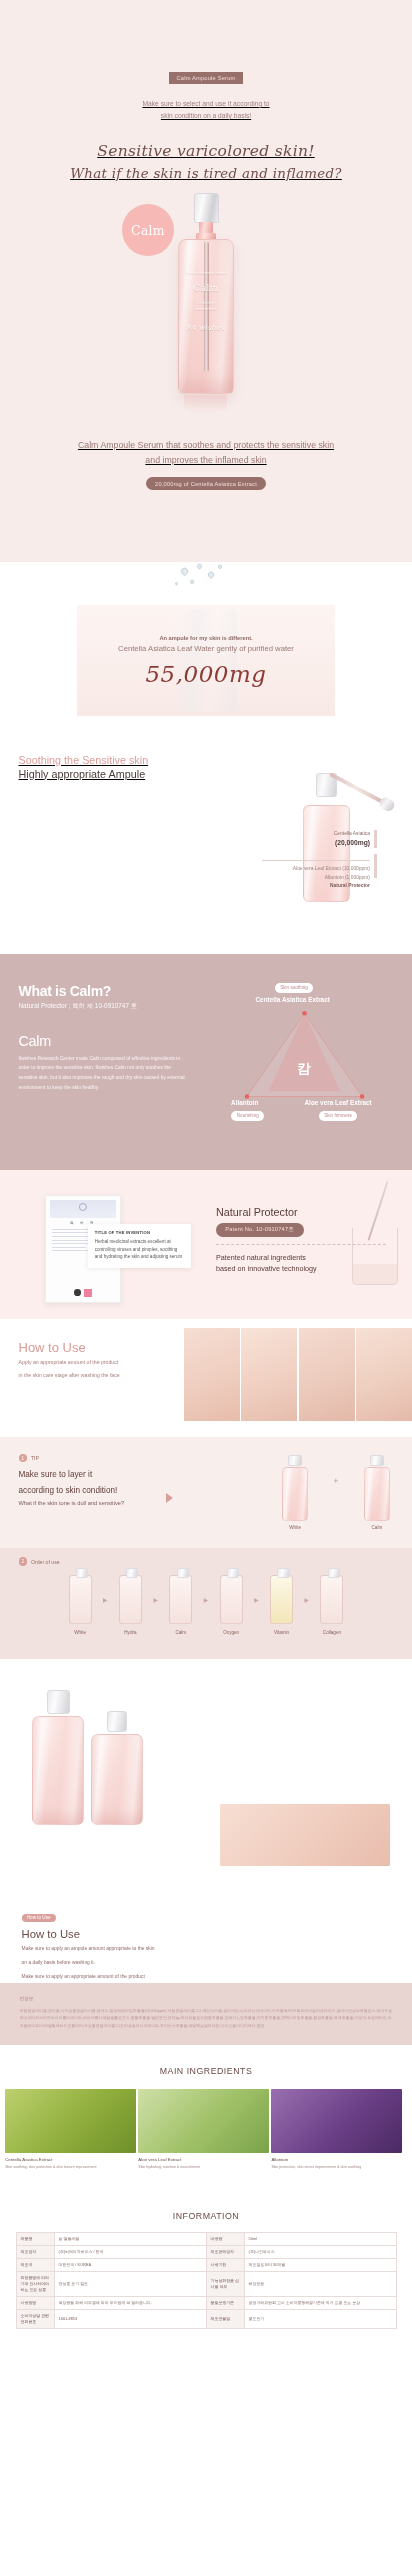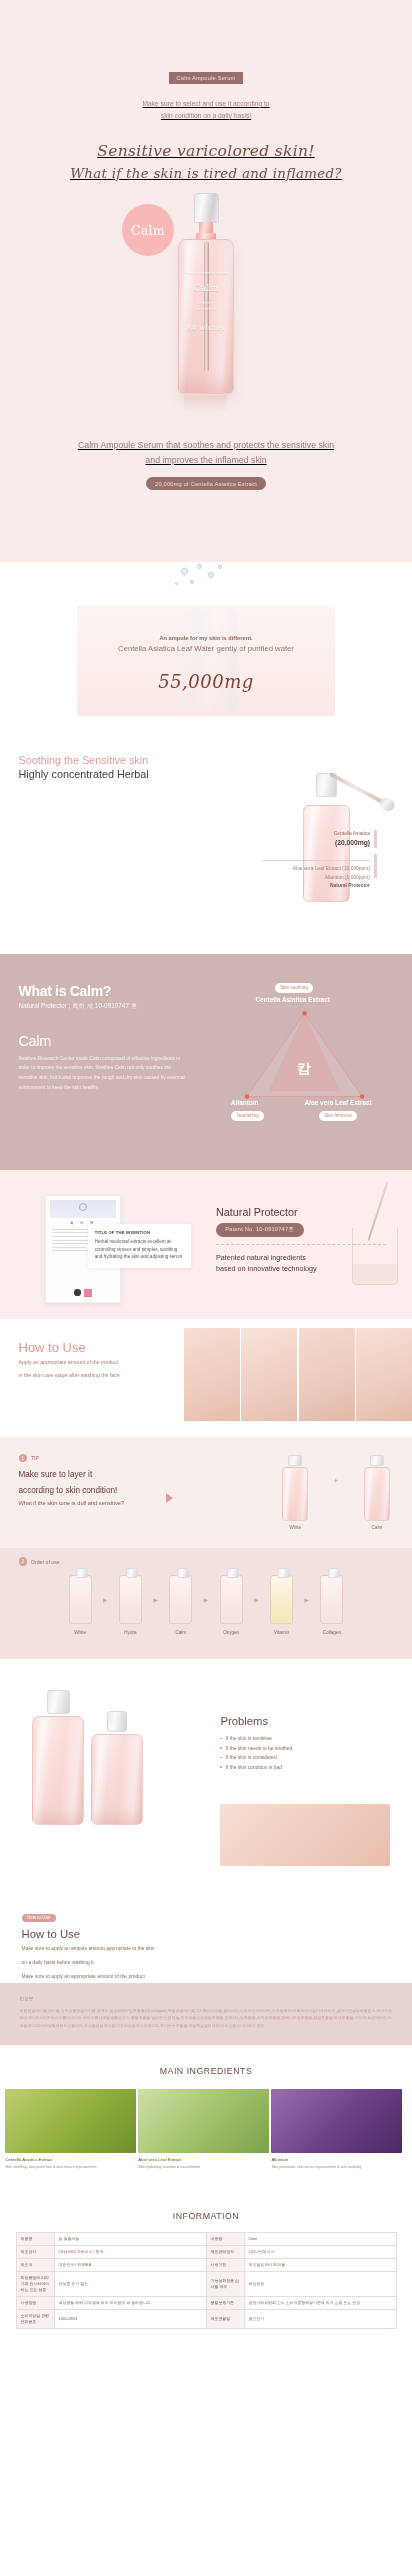--- a/index.html
+++ b/index.html
@@ -182,25 +182,25 @@
     top: 4.1px; width: 62px; height: 103px;
     background: linear-gradient(95deg, rgba(255,255,255,.1), rgba(236,238,240,.75) 35%, rgba(255,255,255,.25) 60%, rgba(228,232,236,.7));
     border-radius: 5.2px;
     opacity: .55;
   }
   .mgbox .t1 { position: relative; padding-top: 30px; color:#8d6a66; font-size: 5.7px; font-weight: 700; }
   .mgbox .t2 { position: relative; color:#9a7875; font-size: 7.7px; margin-top: 2.6px; font-weight: 300; }
   .mgbox .t3 {
     position: relative; color:#8b3c34;
     font-family: "DejaVu Serif", serif; font-style: italic;
-    font-size: 18px; margin-top: 18px; letter-spacing: 0.5px;
-  }
-
-  
-  #s4 { height: 222px; background: #ffffff; padding: 21.6px 0 0 18.5px; }
+    font-size: 23px; margin-top: 8px; letter-spacing: 0.5px;
+  }
+
+  
+  #s4 { height: 222px; background: #ffffff; padding: 21.6px 0 0 18.5px; text-decoration: underline; }
   #s4 h2 { color:#dd9d9b; font-size: 10.8px; font-weight: 400; }
   #s4 h3 { color:#4b3a38; font-size: 10.8px; font-weight: 400; margin-top: 2.1px; }
   .ing-art {
     position: absolute; right: 0; top: 10.3px; width: 258px; height: 206px;
   }
   .ing-bottle {
     position: absolute; right: 62px; top: 31px; width: 47px; height: 129px;
   }
   .ing-bottle .ib-cap {
     position:absolute; left: 13.4px; top:0; width: 20.6px; height: 24px; border-radius: 2.6px;
@@ -530,21 +530,21 @@
     <div class="mgbox">
       <div class="mg-jar"></div>
       <div class="t1">An ampule for my skin is different.</div>
       <div class="t2">Centella Asiatica Leaf Water gently of purified water</div>
       <div class="t3">55,000mg</div>
     </div>
   </section>
 
   <section class="sec" id="s4">
     <h2>Soothing the Sensitive skin</h2>
-    <h3>Highly concentrated Herbal</h3>
+    <h3>Highly appropriate Ampule</h3>
 
     <div class="ing-art">
       <div class="ing-bottle">
         <div class="ib-cap"></div>
         <div class="ib-body"></div>
       </div>
       <div class="ing-dropper">
         <span class="bulb"></span>
       </div>
       <div class="ing-labels">
@@ -706,29 +706,20 @@
   <section class="sec" id="s10">
     <div class="big-bottles">
       <div class="bb">
         <div class="bb-cap"></div>
         <div class="bb-body"></div>
       </div>
       <div class="bb small">
         <div class="bb-cap"></div>
         <div class="bb-body"></div>
       </div>
-    </div>
-    <div class="problems">
-      <h3>Problems</h3>
-      <ul>
-        <li>If the skin is sensitive</li>
-        <li>If the skin needs to be soothed</li>
-        <li>If the skin is considered</li>
-        <li>If the skin condition is bad</li>
-      </ul>
     </div>
     <div class="hand-img"></div>
   </section>
 
   <section class="sec" id="s11">
     <span class="pink-tag">How to Use</span>
     <h3>How to Use</h3>
     <p>Make sure to apply an ampule amount appropriate to the skin</p>
     <p>on a daily basis before washing it.</p>
     <p>Make sure to apply an appropriate amount of the product</p>

